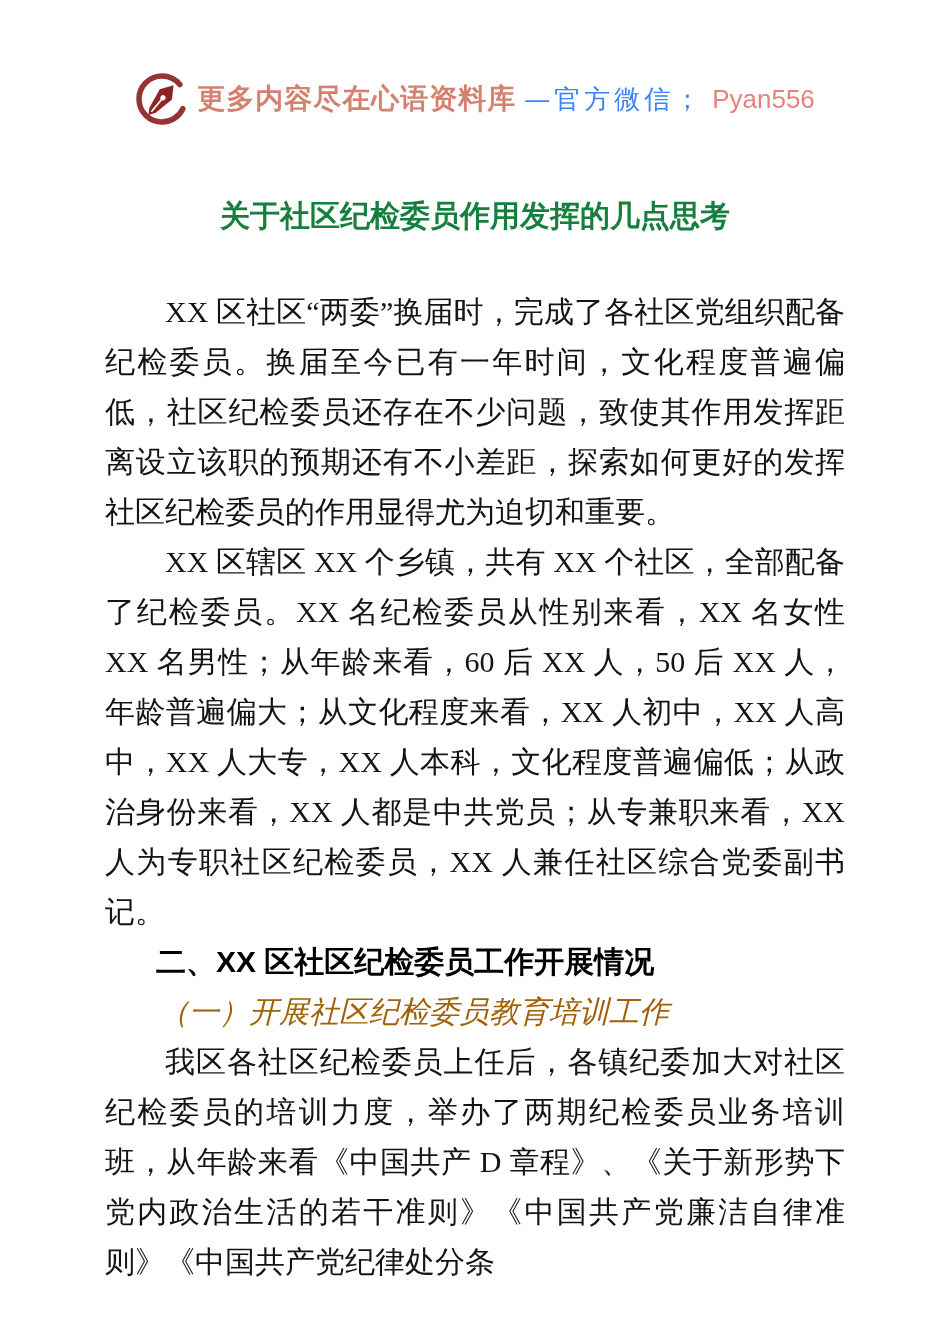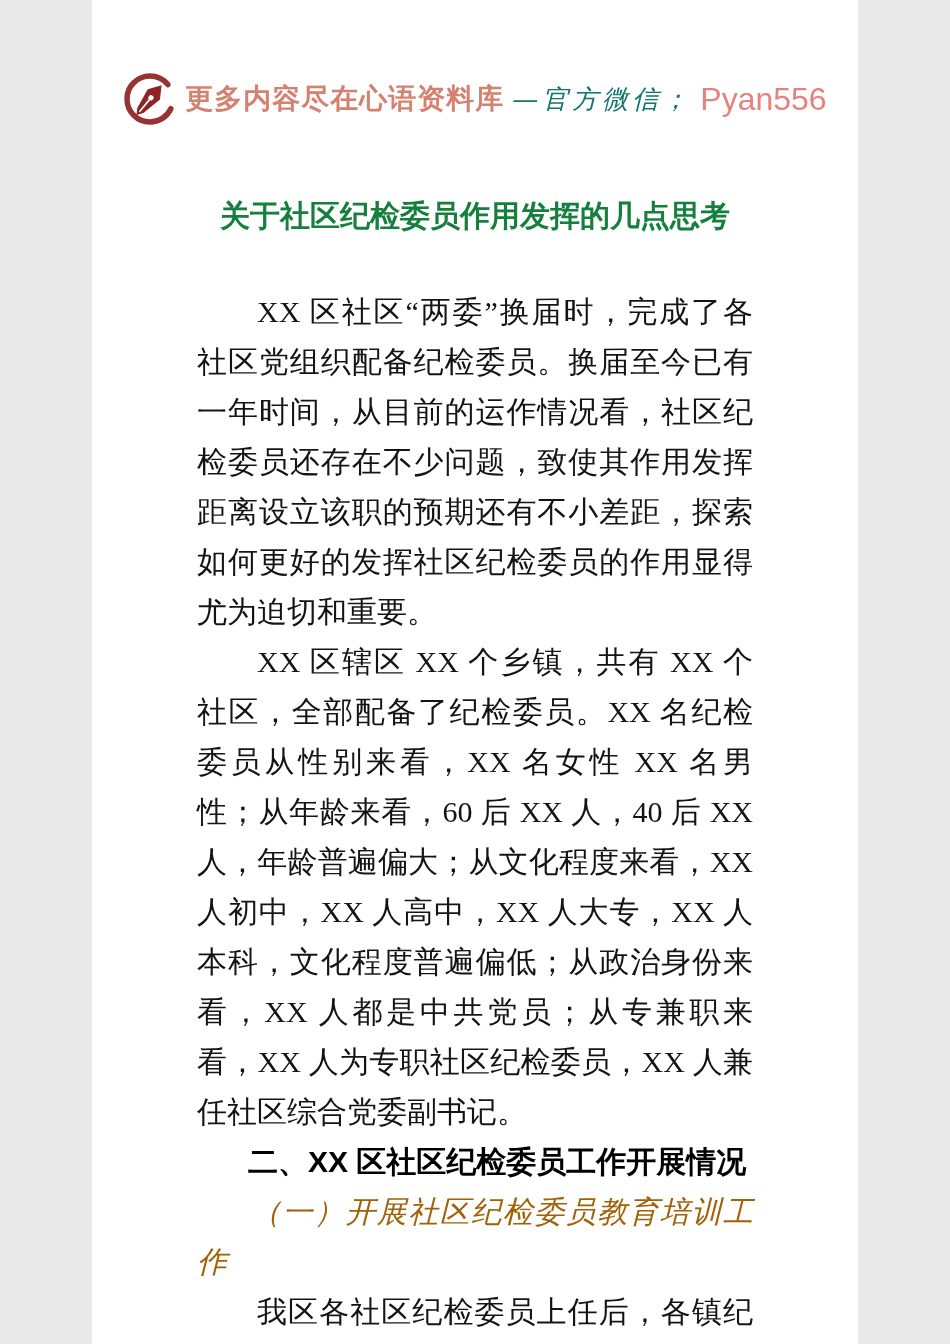--- a/index.html
+++ b/index.html
@@ -2,21 +2,21 @@
 <html><head>
 <meta charset="utf-8">
 <style>
   html, body {
     margin: 0;
     padding: 0;
     background: #e9e9e9;
   }
   .page {
     position: relative;
-    width: 766px;
+    width: 950px;
     height: 1344px;
     margin: 0 auto;
     background: #ffffff;
     overflow: hidden;
     font-family: "Liberation Serif", "DejaVu Serif", serif;
     color: #111111;
   }
   
   .watermark {
     display: flex;
@@ -33,29 +33,28 @@
   .wm-main {
     font-family: "Liberation Serif", "DejaVu Serif", serif;
     font-weight: bold;
     font-size: 28px;
     color: #d4826f;
     letter-spacing: 1px;
     white-space: nowrap;
   }
   .wm-label {
     font-family: "DejaVu Serif", serif;
-    font-style: italic;
     font-size: 26px;
-    color: #0f766e;
+    color: #3b82f6;
     letter-spacing: 4px;
     white-space: nowrap;
   }
   .wm-id {
     font-family: "Liberation Sans", "DejaVu Sans", sans-serif;
-    font-size: 32px;
+    font-size: 26px;
     color: #e4837d;
     white-space: nowrap;
   }
   
   .doc-title {
     margin: 66px 105px 0;
     text-align: center;
     font-family: "Liberation Serif", "DejaVu Serif", serif;
     font-weight: bold;
     font-size: 30px;
@@ -106,20 +105,20 @@
       </g>
     </svg>
     <span class="wm-main">更多内容尽在心语资料库</span>
     <span class="wm-label">—官方微信；</span>
     <span class="wm-id">Pyan556</span>
   </div>
 
   <h1 class="doc-title">关于社区纪检委员作用发挥的几点思考</h1>
 
   <div class="doc-body">
-      <p class="block body">XX 区社区“两委”换届时，完成了各社区党组织配备纪检委员。换届至今已有一年时间，从目前的运作情况看，社区纪检委员还存在不少问题，致使其作用发挥距离设立该职的预期还有不小差距，探索如何更好的发挥社区纪检委员的作用显得尤为迫切和重要。</p>
-      <p class="block body">XX 区辖区 XX 个乡镇，共有 XX 个社区，全部配备了纪检委员。XX 名纪检委员从性别来看，XX 名女性 XX 名男性；从年龄来看，60 后 XX 人，40 后 XX 人，年龄普遍偏大；从文化程度来看，XX 人初中，XX 人高中，XX 人大专，XX 人本科，文化程度普遍偏低；从政治身份来看，XX 人都是中共党员；从专兼职来看，XX 人为专职社区纪检委员，XX 人兼任社区综合党委副书记。</p>
+      <p class="block body">XX 区社区“两委”换届时，完成了各社区党组织配备纪检委员。换届至今已有一年时间，文化程度普遍偏低，社区纪检委员还存在不少问题，致使其作用发挥距离设立该职的预期还有不小差距，探索如何更好的发挥社区纪检委员的作用显得尤为迫切和重要。</p>
+      <p class="block body">XX 区辖区 XX 个乡镇，共有 XX 个社区，全部配备了纪检委员。XX 名纪检委员从性别来看，XX 名女性 XX 名男性；从年龄来看，60 后 XX 人，50 后 XX 人，年龄普遍偏大；从文化程度来看，XX 人初中，XX 人高中，XX 人大专，XX 人本科，文化程度普遍偏低；从政治身份来看，XX 人都是中共党员；从专兼职来看，XX 人为专职社区纪检委员，XX 人兼任社区综合党委副书记。</p>
       <p class="block heading">二、XX 区社区纪检委员工作开展情况</p>
       <p class="block subheading">（一）开展社区纪检委员教育培训工作</p>
       <p class="block body">我区各社区纪检委员上任后，各镇纪委加大对社区纪检委员的培训力度，举办了两期纪检委员业务培训班，从年龄来看《中国共产 D 章程》、《关于新形势下党内政治生活的若干准则》《中国共产党廉洁自律准则》《中国共产党纪律处分条</p>
     </div>
 
 </div>
 
 </body></html>

